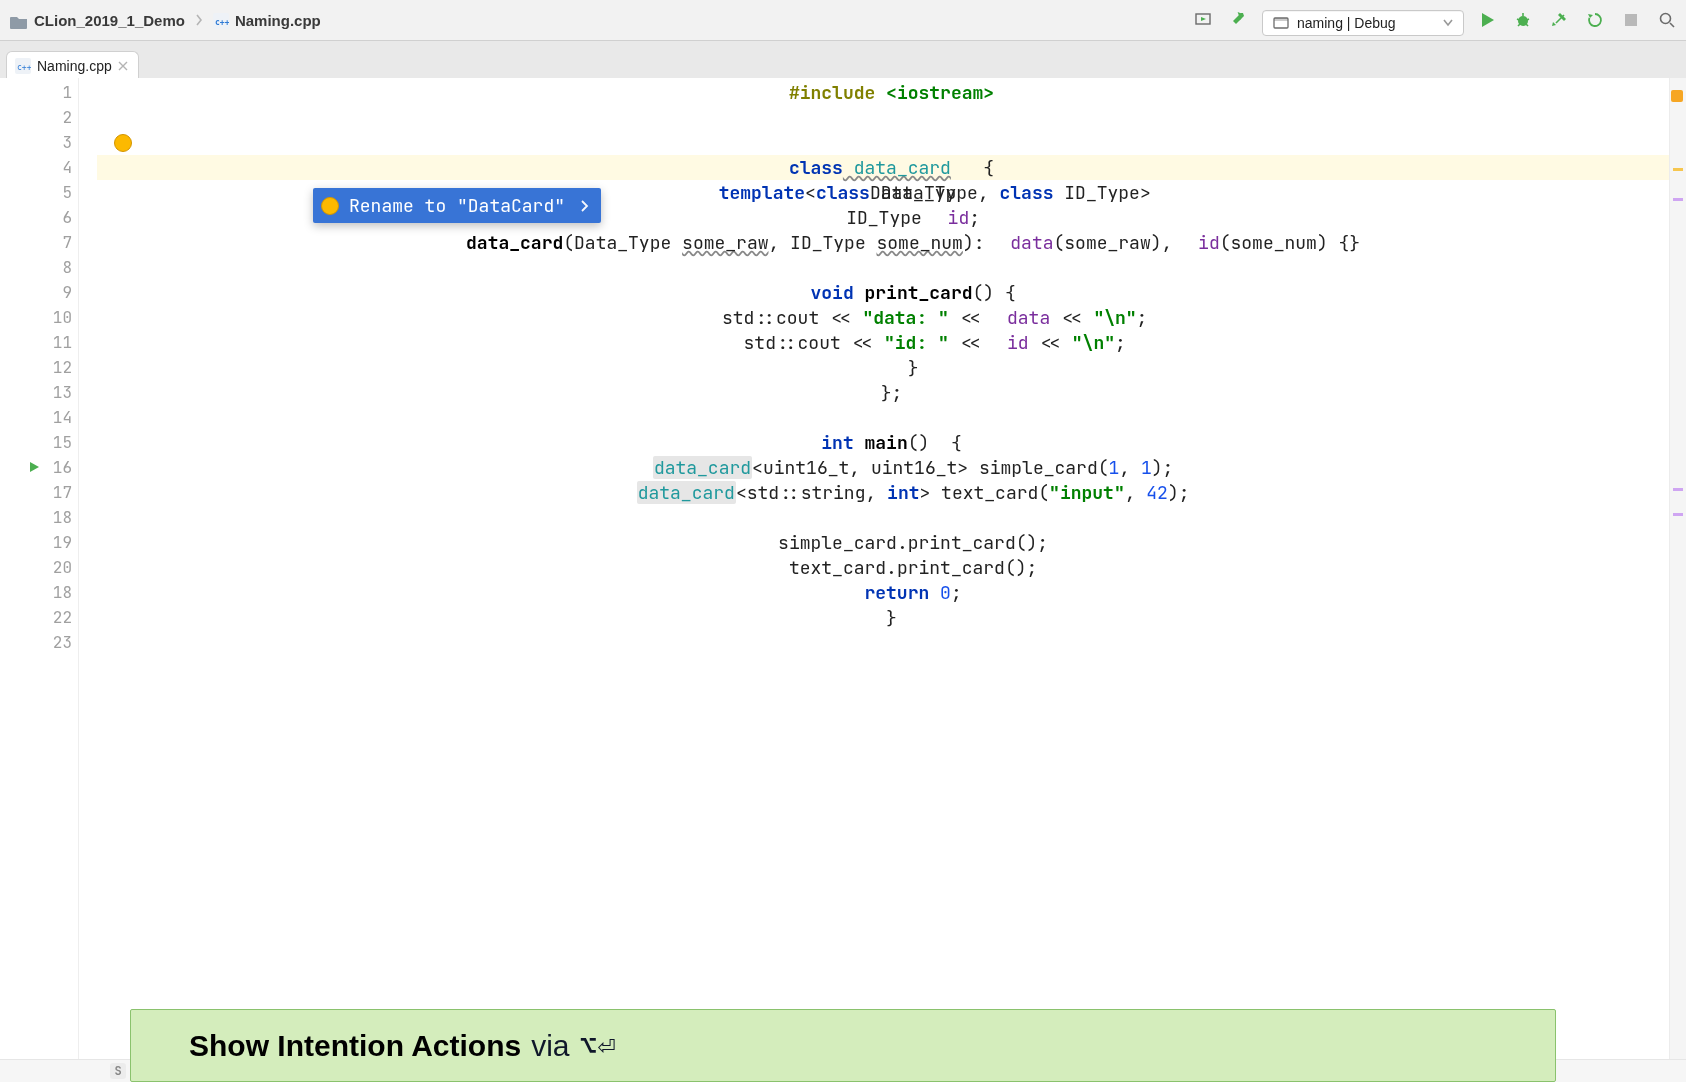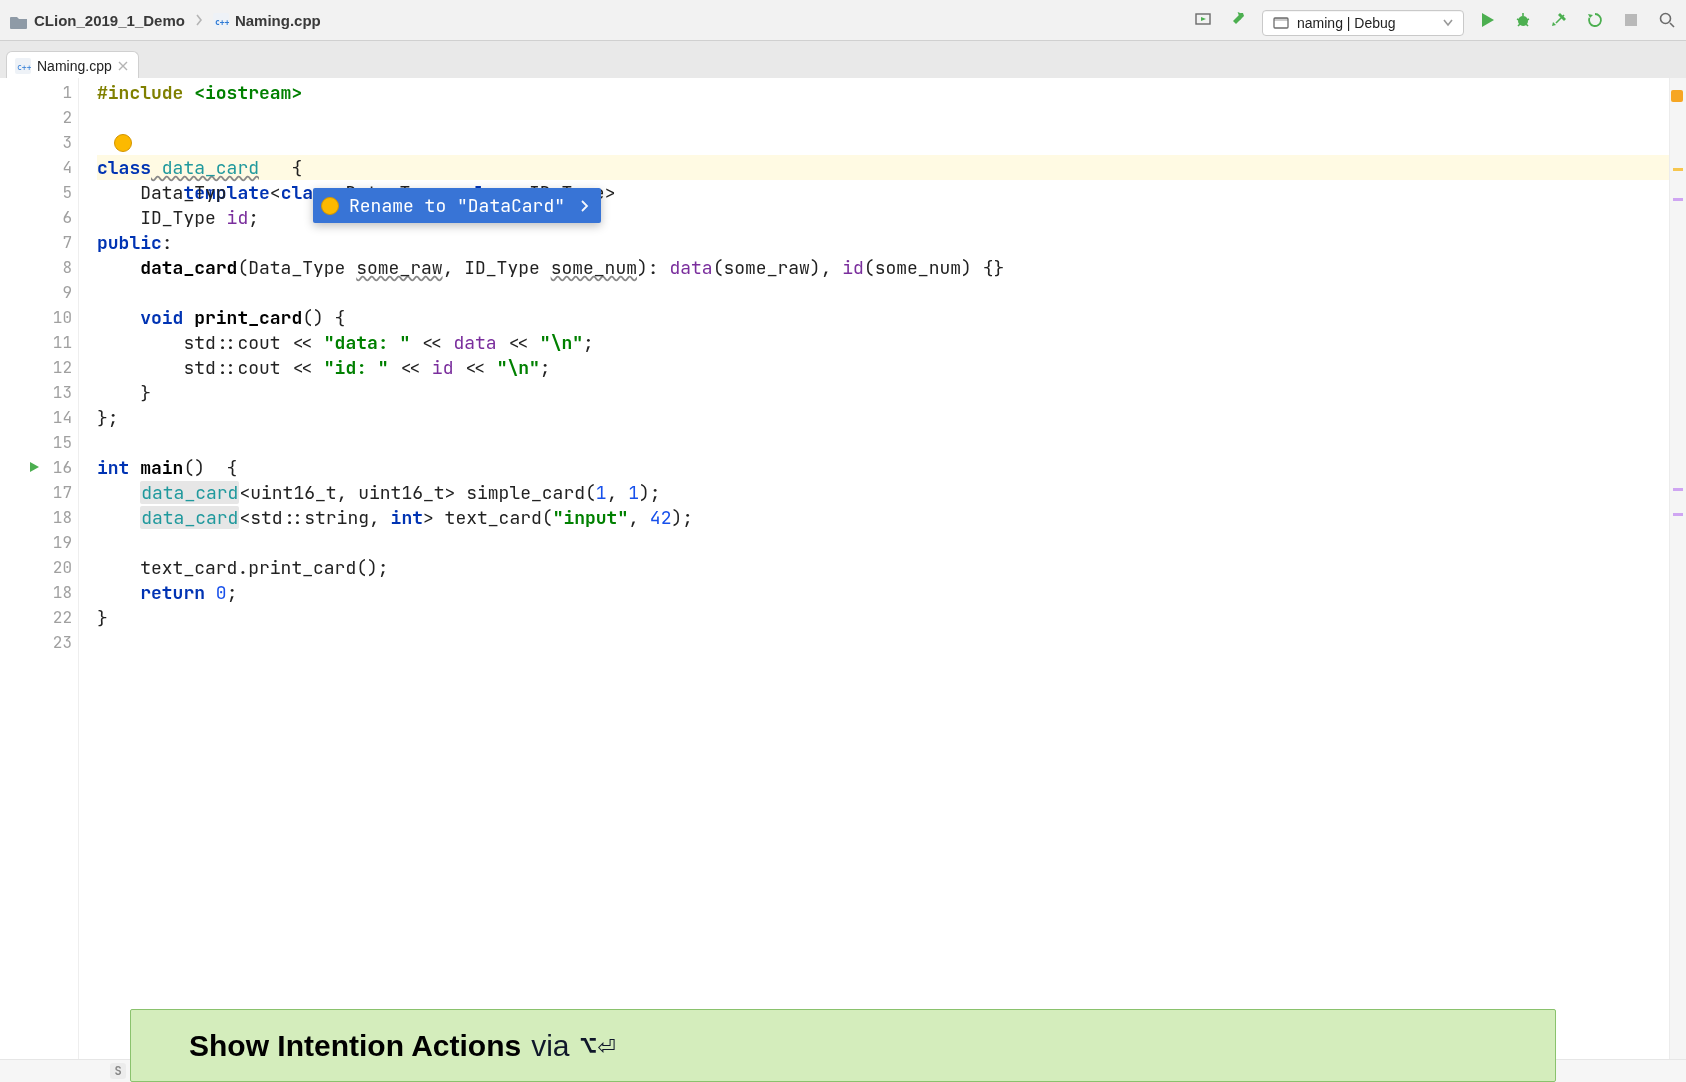--- a/index.html
+++ b/index.html
@@ -57,21 +57,21 @@
   .tab .close{opacity:.55; cursor:pointer;}
   .editor-wrap{position:absolute; top:78px; bottom:0; left:0; right:0; overflow:hidden;}
   .editor{display:flex; height:100%; width:100%; background:var(--editor-bg);}
   .gutter{
     width:72px; background:var(--gutter-bg); border-right:1px solid #eee;
     text-align:right; padding:2px 6px 0 0; font-size:16px; color:var(--gutter-text);
     user-select:none;
   }
   .gutter .ln{height:25px; line-height:25px; position:relative;}
   .gutter .run-arrow{position:absolute; left:28px; top:6px;}
-  .code{flex:1; padding:2px 0 0 18px; font-size:18px; position:relative;}
+  .code{flex:1; padding:2px 0 0 18px; font-size:18px; position:relative;text-align:center;}
   .code .line{height:25px; line-height:25px; white-space:pre; position:relative;}
   .line.hl{background:var(--highlight-line);}
   .line .underline-wavy{text-decoration:underline; text-decoration-style:wavy; text-decoration-color:#888;}
   .ref-bg{background:#e6e6e6; border-radius:2px; padding:0 1px;}
   .popup{
     position:absolute; left:234px; top:110px; background:var(--popup-blue); color:#fff;
     padding:6px 12px 6px 8px; display:flex; align-items:center; gap:10px; font-size:18px;
     border-radius:2px; box-shadow:0 3px 10px rgba(0,0,0,.25); cursor:pointer; z-index:5;
   }
   .bulb{width:16px;height:16px;border-radius:50%;background:#fcb900;display:inline-block;border:1px solid #d39500;}
@@ -94,21 +94,21 @@
     display:flex; align-items:center; padding-left:110px; z-index:1;
   }
   .status-badge{width:16px;height:16px;display:inline-flex;align-items:center;justify-content:center;background:#ececec;color:#888;border-radius:3px;margin-right:8px;font-weight:600;}
   
   .kw{color:var(--kw); font-weight:600;}
   .incdir{color:var(--inc); font-weight:600;}
   .incstr{color:var(--incstr); font-weight:600;}
   .str{color:var(--str); font-weight:600;}
   .num{color:var(--num);}
   .fn{color:#000; font-weight:600;}
-  .member{color:var(--member);}
+  .member{color:var(--member);margin-left:15px;}
   .tealt{color:var(--teal);}
   
   svg{display:block}
 </style>
 </head>
 <body>
 
 <div class="toolbar">
   <div class="crumbs">
     <span class="crumb">
@@ -251,33 +251,33 @@
     <div class="code mono">
       <div class="line"><span class="incdir">#include </span><span class="incstr">&lt;iostream&gt;</span></div>
       <div class="line"></div>
       <div class="line" style="position:relative;">
         <span class="bulb inline"></span>
         <span class="kw">template</span><span>&lt;</span><span class="kw">class</span><span> Data_Type</span><span>, </span><span class="kw">class</span><span> ID_Type</span><span>&gt;</span>
       </div>
       <div class="line hl"><span class="kw">class</span><span class="tealt underline-wavy"> data_card</span><span>   {</span></div>
       <div class="line"><span>    Data_Typ</span></div>
       <div class="line"><span>    ID_Type </span><span class="member">id</span><span>;</span></div>
-      <div class="line"><span class="kw">public</span><span>:</span></div>
       <div class="line"><span>    </span><span class="fn">data_card</span><span>(Data_Type </span><span class="underline-wavy">some_raw</span><span>, ID_Type </span><span class="underline-wavy">some_num</span><span>): </span><span class="member">data</span><span>(some_raw), </span><span class="member">id</span><span>(some_num) {}</span></div>
       <div class="line"></div>
       <div class="line"><span>    </span><span class="kw">void</span><span> </span><span class="fn">print_card</span><span>() {</span></div>
       <div class="line"><span>        std::cout &lt;&lt; </span><span class="str">"data: "</span><span> &lt;&lt; </span><span class="member">data</span><span> &lt;&lt; </span><span class="str">"\n"</span><span>;</span></div>
       <div class="line"><span>        std::cout &lt;&lt; </span><span class="str">"id: "</span><span> &lt;&lt; </span><span class="member">id</span><span> &lt;&lt; </span><span class="str">"\n"</span><span>;</span></div>
       <div class="line"><span>    }</span></div>
       <div class="line"><span>};</span></div>
       <div class="line"></div>
       <div class="line"><span class="kw">int</span><span class="fn"> main</span><span>()  {</span></div>
       <div class="line"><span>    </span><span class="ref-bg tealt">data_card</span><span>&lt;uint16_t, uint16_t&gt; simple_card(</span><span class="num">1</span><span>, </span><span class="num">1</span><span>);</span></div>
       <div class="line"><span>    </span><span class="ref-bg tealt">data_card</span><span>&lt;std::string, </span><span class="kw">int</span><span>&gt; text_card(</span><span class="str">"input"</span><span>, </span><span class="num">42</span><span>);</span></div>
       <div class="line"></div>
+      <div class="line"><span>    simple_card.print_card();</span></div>
       <div class="line"><span>    text_card.print_card();</span></div>
       <div class="line"><span>    </span><span class="kw">return</span><span> </span><span class="num">0</span><span>;</span></div>
       <div class="line"><span>}</span></div>
 
       <div class="popup">
         <span class="bulb"></span>
         <span>Rename to "DataCard"</span>
         <span class="arrow">
           <svg width="8" height="12" viewBox="0 0 8 12">
               <path d="M1 1l5 5-5 5" fill="none" stroke="#fff" stroke-width="1.8"></path>

